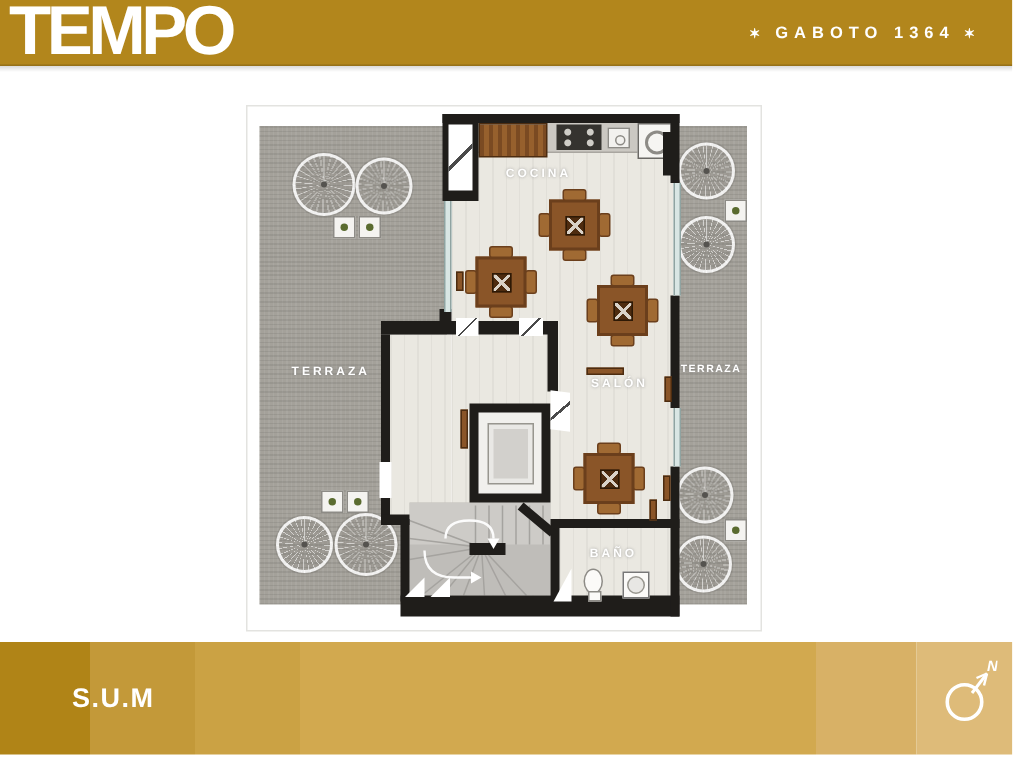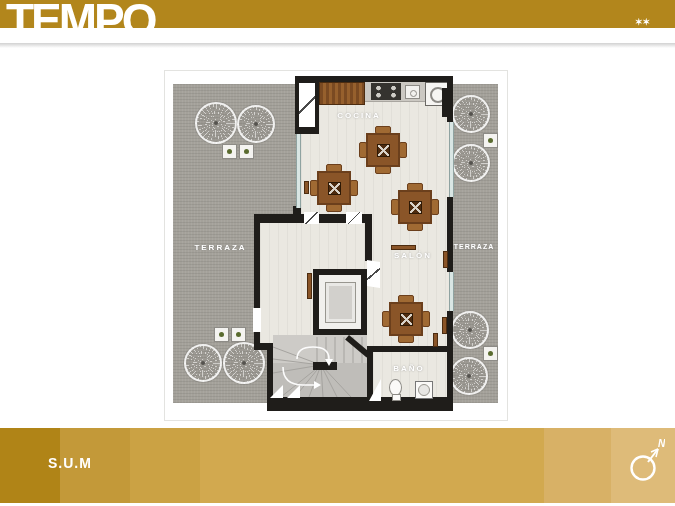--- a/index.html
+++ b/index.html
@@ -1,39 +1,39 @@
 <!DOCTYPE html>
 <html><head>
 <meta charset="utf-8">
 <style>
   html,body{margin:0;padding:0;background:#fff;}
   .stage{position:relative;width:675px;height:506px;background:#ffffff;overflow:hidden;
          font-family:"Liberation Sans",sans-serif;}
 
   
-  .header{position:absolute;left:0;top:0;width:675px;height:28px;background:#b2861c;}
+  .header{position:absolute;left:0;top:0;width:675px;height:44px;background:#b2861c;}
   .header-shadow{position:absolute;left:0;top:43px;width:675px;height:5px;
                  background:linear-gradient(rgba(0,0,0,0.18),rgba(0,0,0,0));}
   .brand{position:absolute;left:6px;top:-4px;color:#fff;font-size:46px;font-weight:900;
          letter-spacing:-3px;line-height:48px;}
   .project{position:absolute;right:25px;top:0;height:43px;display:flex;align-items:center;
            color:#fff;font-weight:bold;}
   .project .star{font-size:9px;letter-spacing:0;}
   .project .name{font-size:11px;letter-spacing:4px;margin:0 6px 0 10px;}
 
   
   .footer{position:absolute;left:0;top:428px;width:675px;height:75px;}
   .fseg{position:absolute;top:0;height:75px;}
   .fs1{left:0;width:60px;background:#b08417;}
   .fs2{left:60px;width:70px;background:#c39939;}
   .fs3{left:130px;width:70px;background:#cba244;}
   .fs4{left:200px;width:344px;background:#d2a94f;}
   .fs5{left:544px;width:67px;background:#d8b166;}
   .fs6{left:611px;width:64px;background:#debb79;}
-  .sum{position:absolute;left:48px;top:27px;color:#fff;font-size:14px;font-weight:bold;
+  .sum{position:absolute;left:48px;top:27px;color:#fff;font-size:18px;font-weight:bold;
        letter-spacing:1px;}
   .compass{position:absolute;left:615px;top:8px;}
 
   
   .card{position:absolute;left:164px;top:70px;width:342px;height:349px;background:#fff;
         border:1px solid #e3e3e0;}
   .card *{position:absolute;box-sizing:border-box;}
 
   .terrace{background:#a4a19a;
     background-image:repeating-linear-gradient(0deg,rgba(0,0,0,0.07) 0 1px,transparent 1px 3px),
@@ -108,20 +108,21 @@
 </style>
 </head>
 <body>
 
 <div class="stage">
 
   <div class="header">
     <div class="brand">TEMPO</div>
     <div class="project">
       <span class="star">✶</span>
+      <span class="name">GABOTO 1364</span>
       <span class="star">✶</span>
     </div>
   </div>
   <div class="header-shadow"></div>
 
   <div class="card">
 
     <div class="terrace" style="left:8px;top:13px;width:125px;height:319px;"></div>
     <div class="terrace" style="left:285px;top:13px;width:48px;height:319px;"></div>
 

